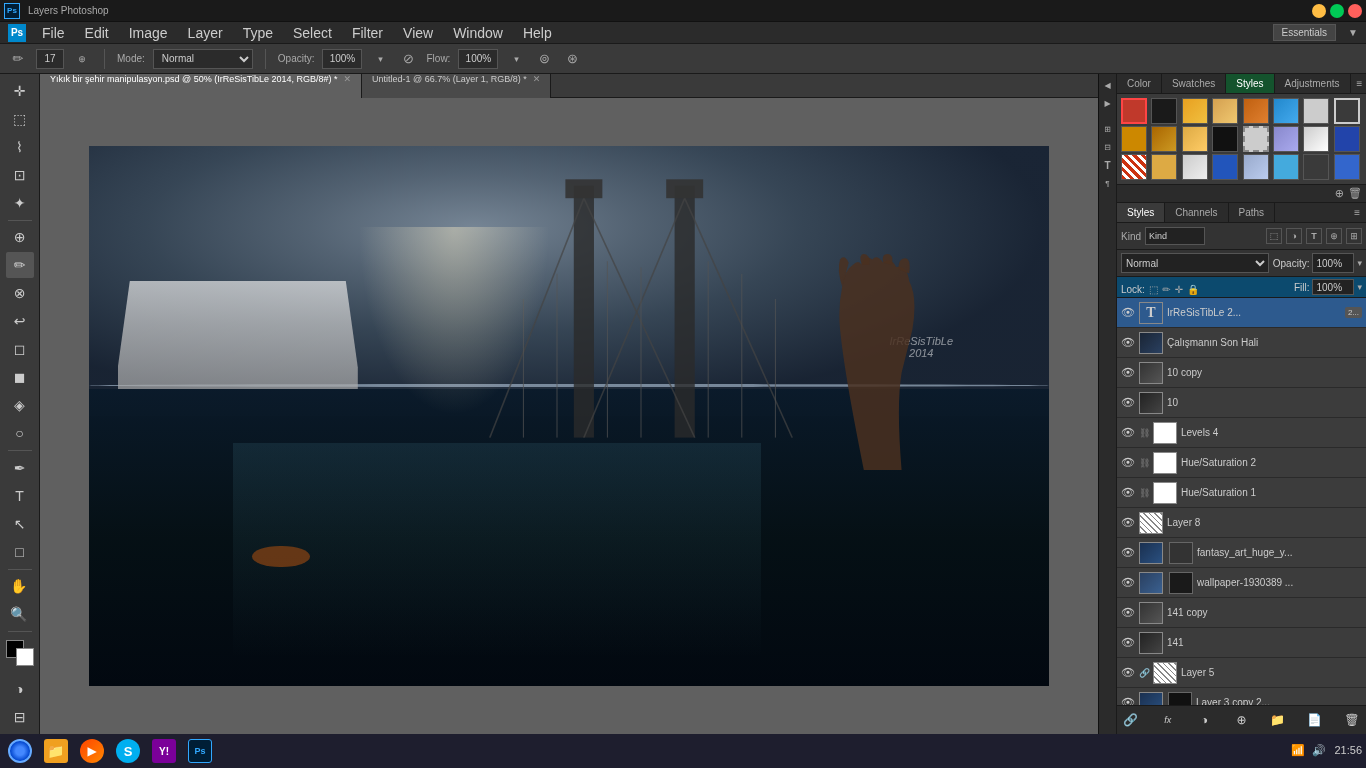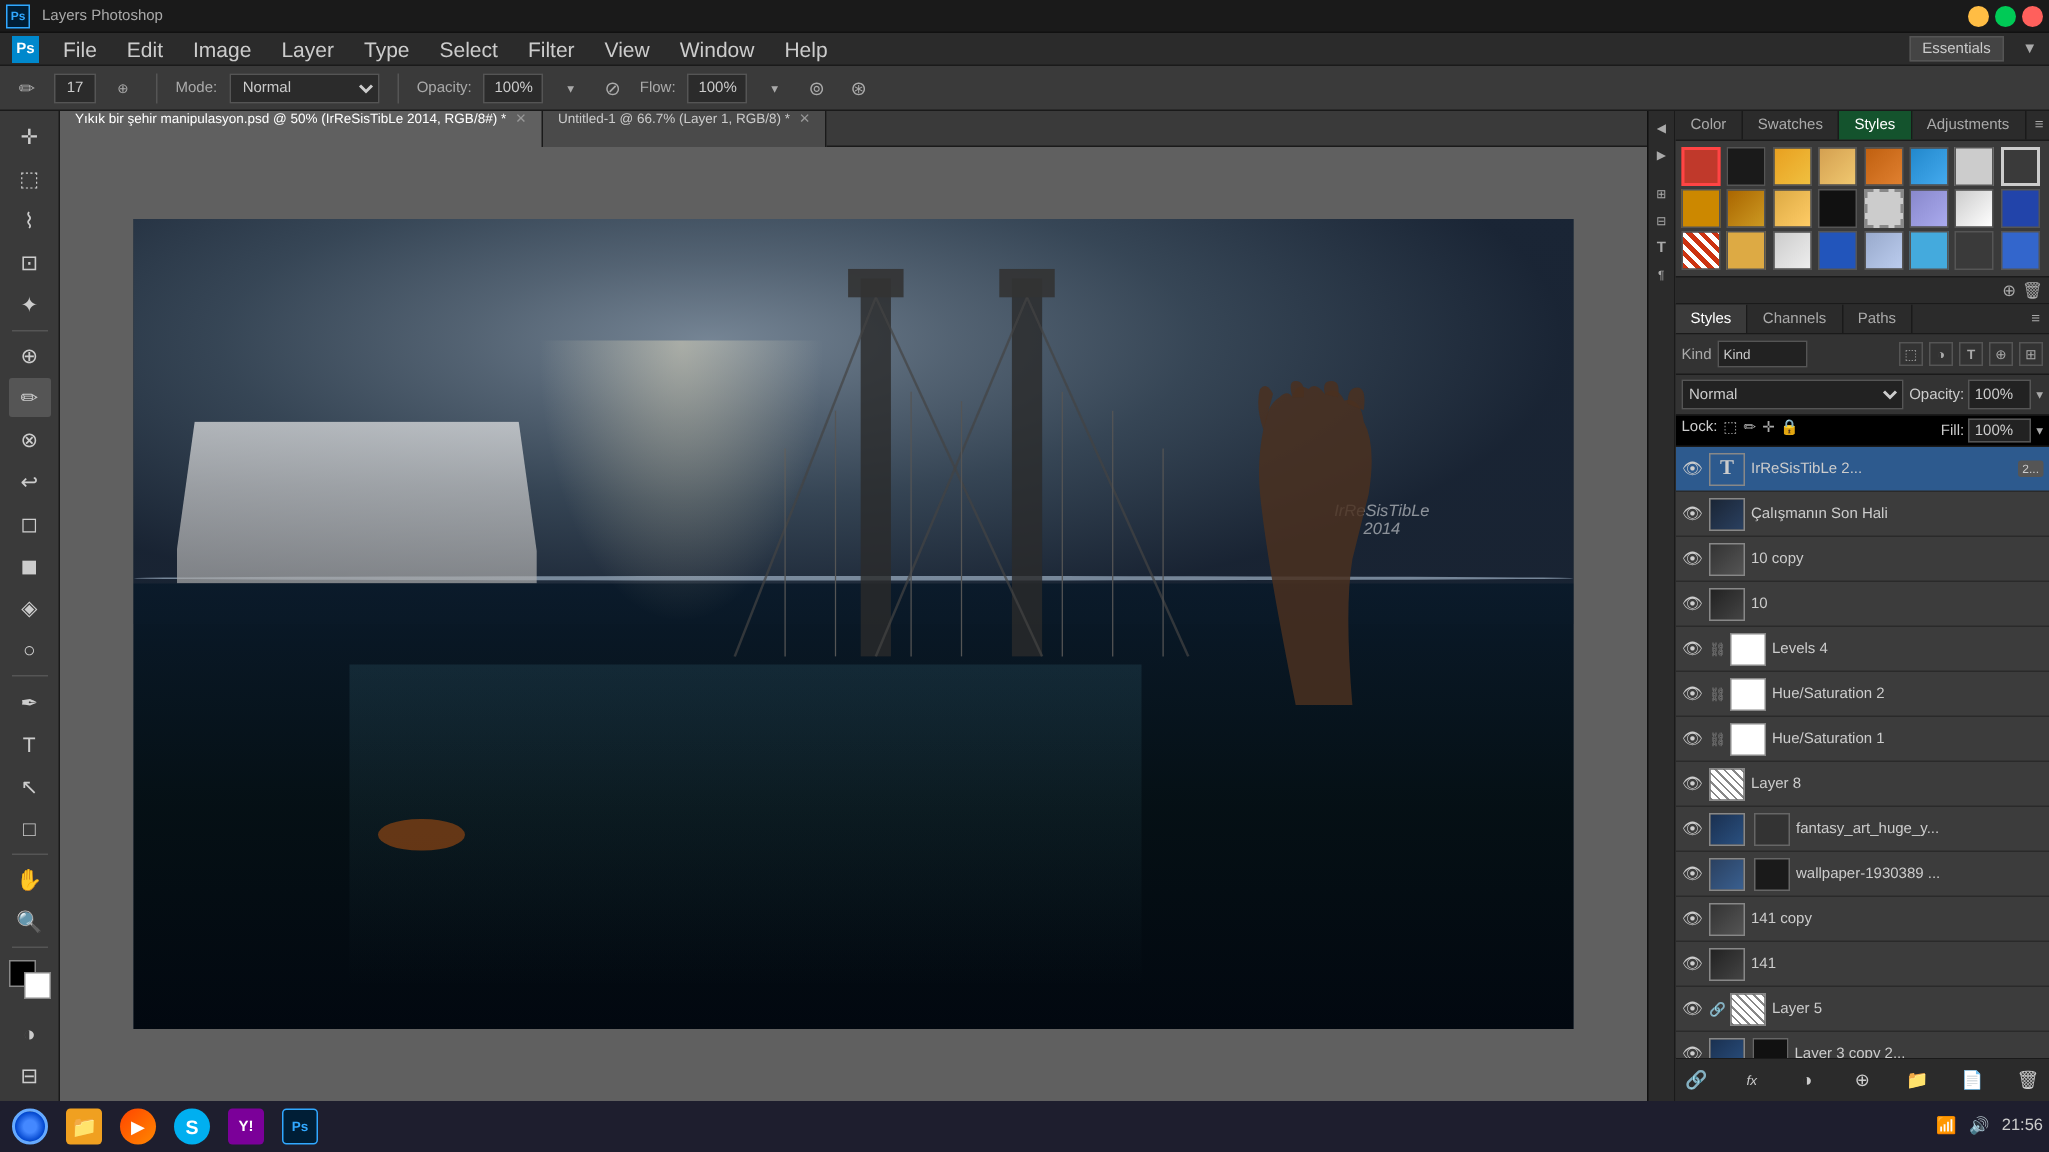--- a/index.html
+++ b/index.html
@@ -65,21 +65,21 @@
     
     #layers-panel { flex: 1; display: flex; flex-direction: column; overflow: hidden; }
     .layers-panel-tabs { display: flex; background: #2b2b2b; border-bottom: 1px solid #1a1a1a; }
     .layers-panel-tab { padding: 4px 10px; font-size: 10px; color: #aaa; cursor: pointer; border-right: 1px solid #1a1a1a; }
     .layers-panel-tab.active { background: #3a3a3a; color: #fff; }
     .layers-search { display: flex; align-items: center; padding: 4px; gap: 4px; background: #333; border-bottom: 1px solid #1a1a1a; }
     .layers-controls { display: flex; align-items: center; padding: 3px 4px; gap: 4px; border-bottom: 1px solid #1a1a1a; background: #333; }
     .layers-blend { background: #222; color: #ccc; border: 1px solid #555; font-size: 10px; height: 20px; flex: 1; }
     .opacity-control { display: flex; align-items: center; gap: 3px; font-size: 10px; }
     .opacity-input { width: 42px; background: #222; color: #ccc; border: 1px solid #555; font-size: 10px; height: 20px; padding: 0 3px; }
-    .layers-lock-row { display: flex; align-items: flex-start; padding: 2px 4px; gap: 4px; border-bottom: 1px solid #1a1a1a; background: #000000; font-size: 10px; }
+    .layers-lock-row { display: flex; align-items: flex-end; padding: 2px 4px; gap: 4px; border-bottom: 1px solid #1a1a1a; background: #0c4a6e; font-size: 10px; }
     .lock-icon { color: #aaa; cursor: pointer; }
     .fill-control { display: flex; align-items: center; gap: 3px; font-size: 10px; margin-left: auto; }
     .fill-input { width: 42px; background: #222; color: #ccc; border: 1px solid #555; font-size: 10px; height: 16px; padding: 0 3px; }
     .layers-list { flex: 1; overflow-y: auto; background: #3c3c3c; }
     .layer-row { display: flex; align-items: center; height: 30px; padding: 0 4px; gap: 4px; border-bottom: 1px solid #2a2a2a; cursor: pointer; }
     .layer-row.active { background: #2d5a8e; }
     .layer-visibility { width: 14px; height: 14px; display: flex; align-items: center; justify-content: center; color: #ccc; font-size: 11px; cursor: pointer; }
     .layer-link { width: 10px; font-size: 9px; color: #888; }
     .layer-thumb { width: 24px; height: 22px; background: #666; border: 1px solid #888; flex-shrink: 0; display: flex; align-items: center; justify-content: center; font-size: 8px; color: #fff; }
     .layer-thumb-t { background: transparent; border: 1px solid #888; color: #ccc; font-size: 13px; font-weight: bold; font-family: serif; }

